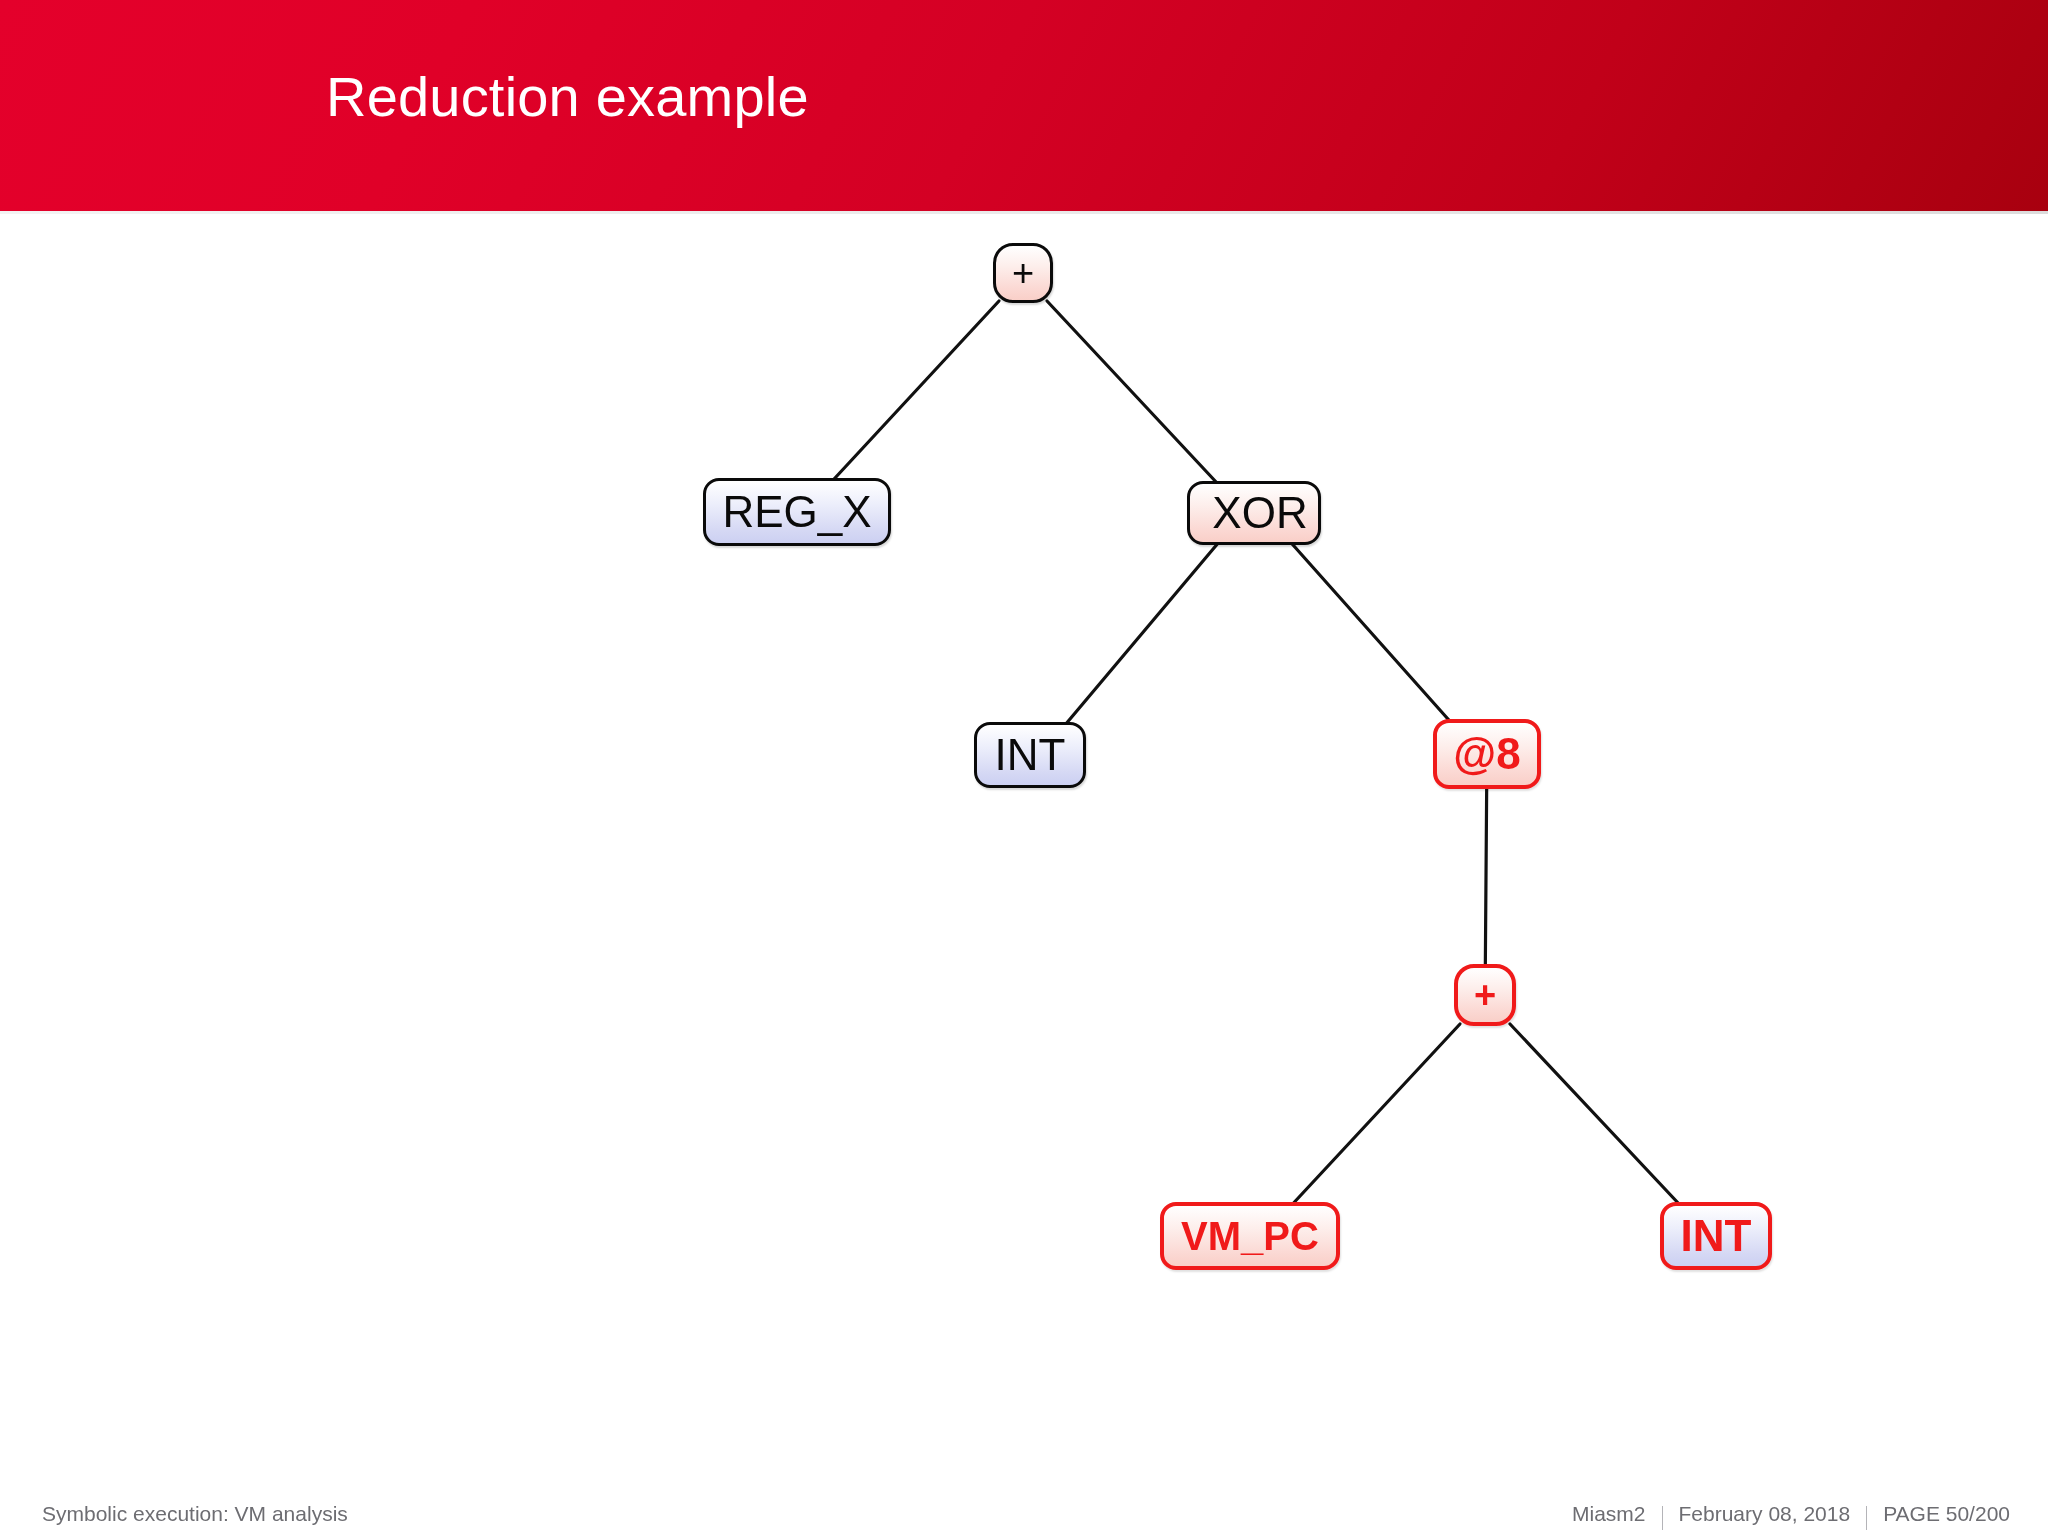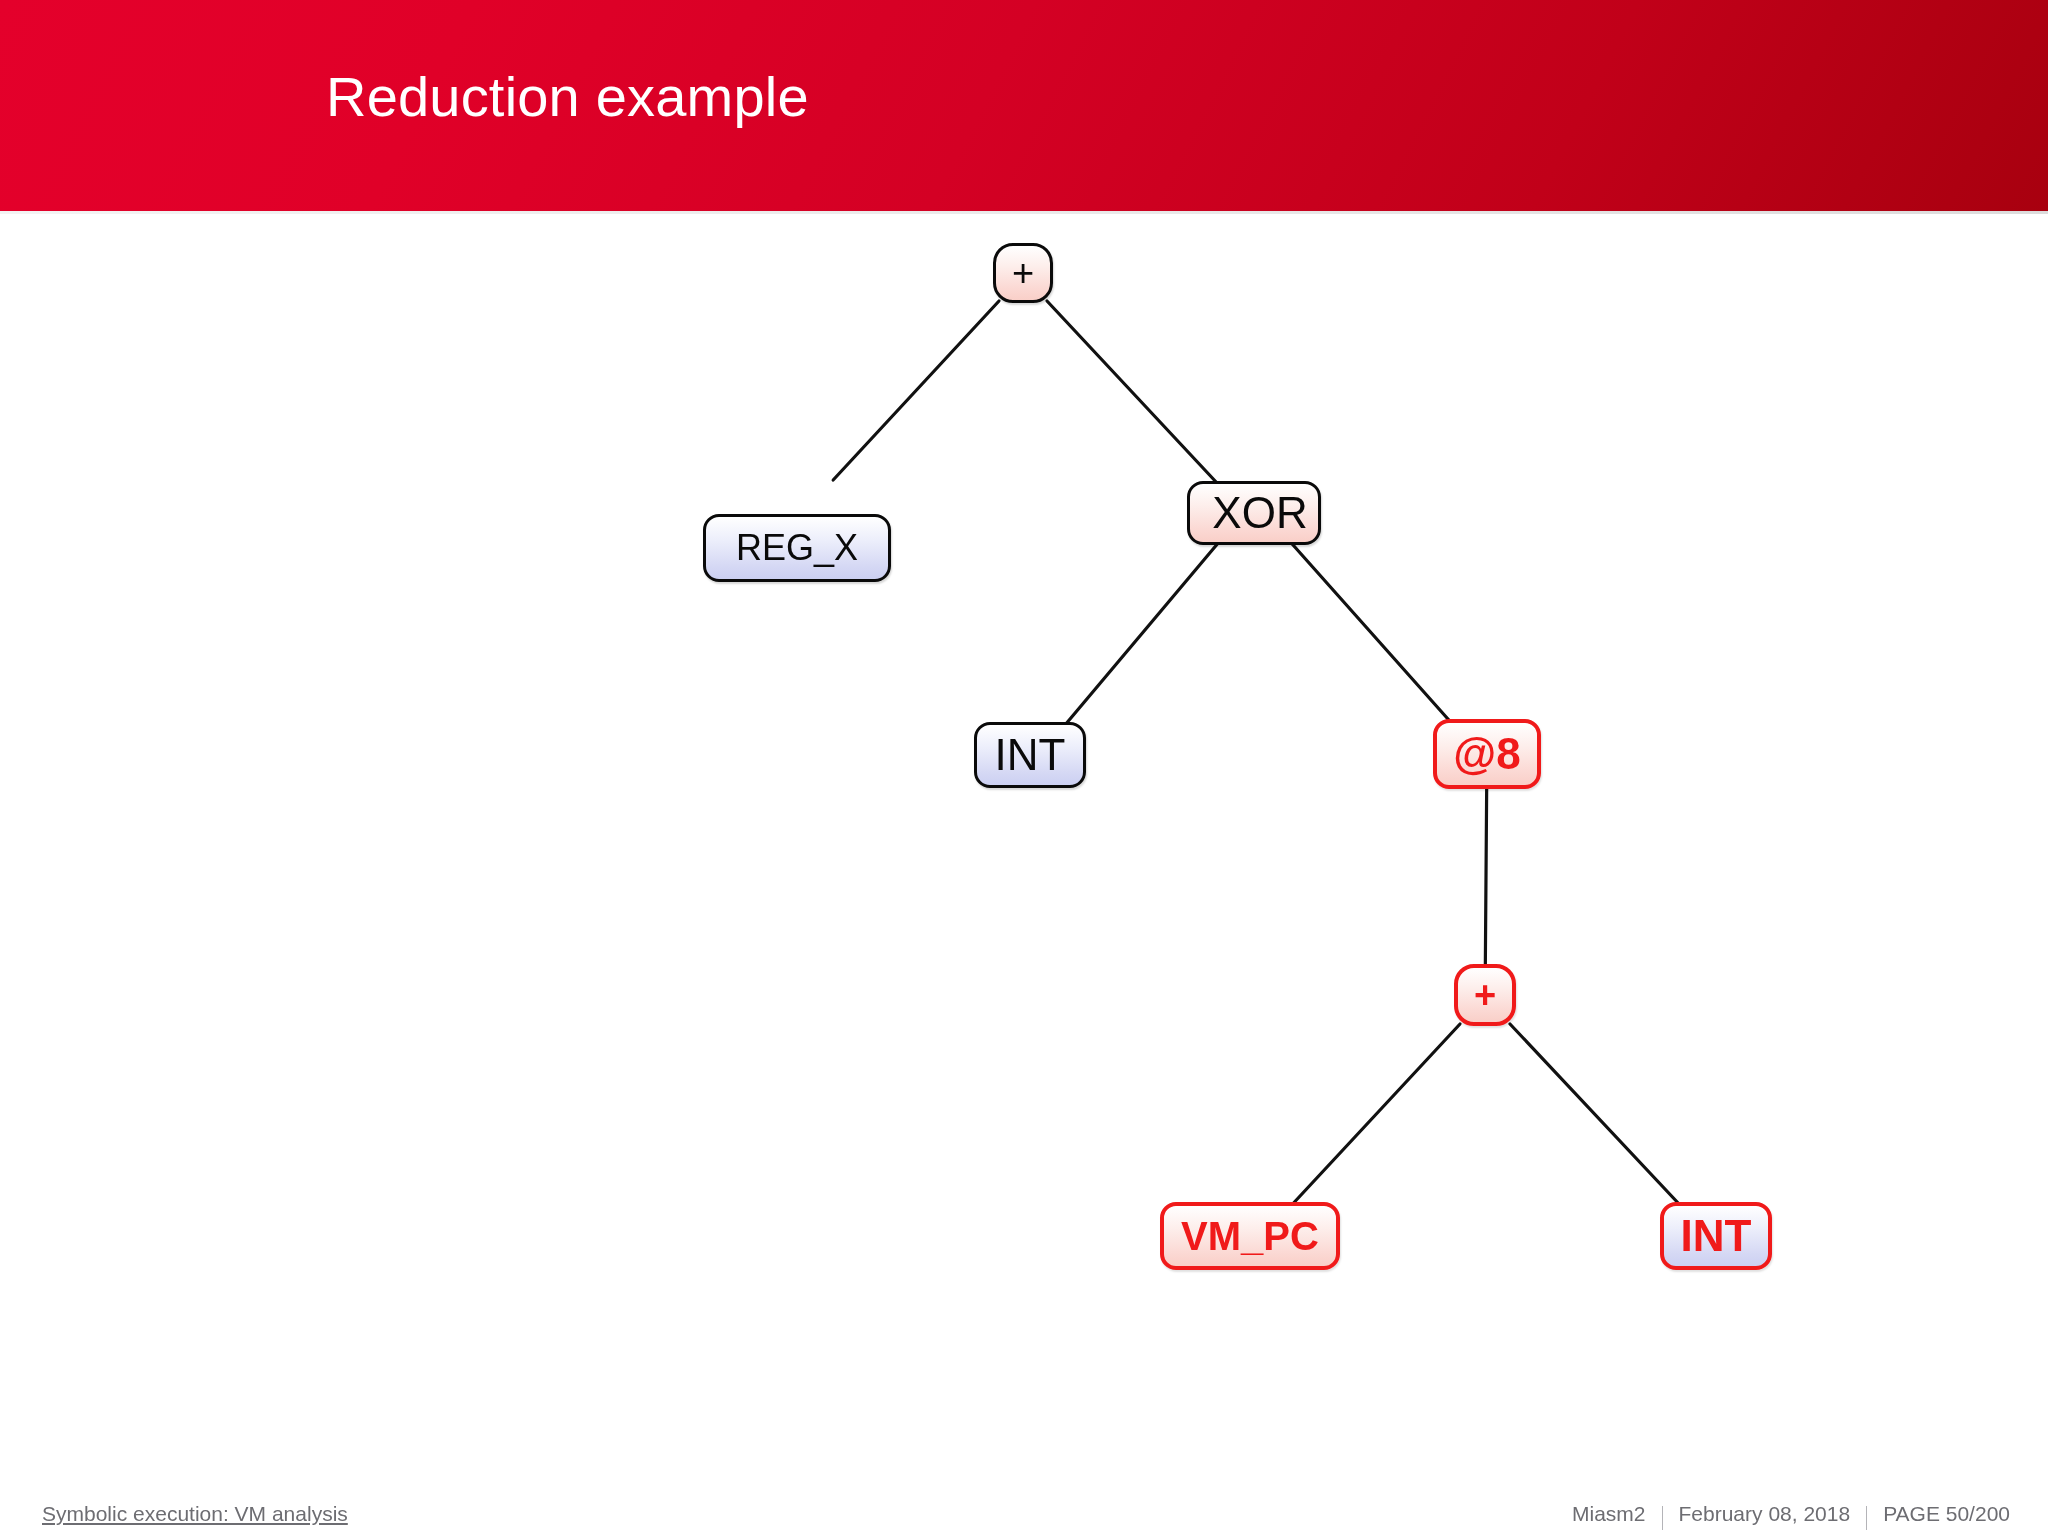--- a/index.html
+++ b/index.html
@@ -108,21 +108,20 @@
     width: 2048px;
     height: 43px;
   }
   .footer-left {
     position: absolute;
     left: 42px;
     top: 9px;
     font-size: 21px;
     color: #6d6d72;
     white-space: nowrap;
-    text-decoration: underline;
   }
   .footer-right {
     position: absolute;
     right: 38px;
     top: 9px;
     font-size: 21px;
     color: #6d6d72;
     white-space: nowrap;
     display: flex;
     align-items: center;
@@ -154,21 +153,21 @@
       <line x1="1218.16" y1="330" x2="1065.84" y2="511" stroke="#111111" stroke-width="3.2" stroke-linecap="round"></line>
       <line x1="1291.28" y1="330" x2="1449.72" y2="508" stroke="#111111" stroke-width="3.2" stroke-linecap="round"></line>
       <line x1="1486.68" y1="574" x2="1485.32" y2="753" stroke="#111111" stroke-width="3.2" stroke-linecap="round"></line>
       <line x1="1460" y1="811" x2="1292.64" y2="991" stroke="#111111" stroke-width="3.2" stroke-linecap="round"></line>
       <line x1="1510" y1="811" x2="1679.04" y2="991" stroke="#111111" stroke-width="3.2" stroke-linecap="round"></line>
     </svg>
   <div id="node-layer">
       <div class="node fill-pink stroke-black op" style="left: 993px; top: 30px; width: 60px; height: 60px; font-size: 38px;">
         <span>+</span>
       </div>
-      <div class="node fill-blue stroke-black" style="left: 703px; top: 265px; width: 188px; height: 68px; font-size: 36px; margin-top: 36px;">
+      <div class="node fill-blue stroke-black" style="left: 703px; top: 265px; width: 188px; height: 68px; font-size: 44px;">
         <span>REG_X</span>
       </div>
       <div class="node fill-pink stroke-black" style="left: 1187px; top: 268px; width: 134px; height: 64px; font-size: 44px; padding-left: 12px;">
         <span>XOR</span>
       </div>
       <div class="node fill-blue stroke-black" style="left: 974px; top: 509px; width: 112px; height: 66px; font-size: 44px;">
         <span>INT</span>
       </div>
       <div class="node fill-pink stroke-red" style="left: 1433px; top: 506px; width: 108px; height: 70px; font-size: 44px;">
         <span>@8</span>

